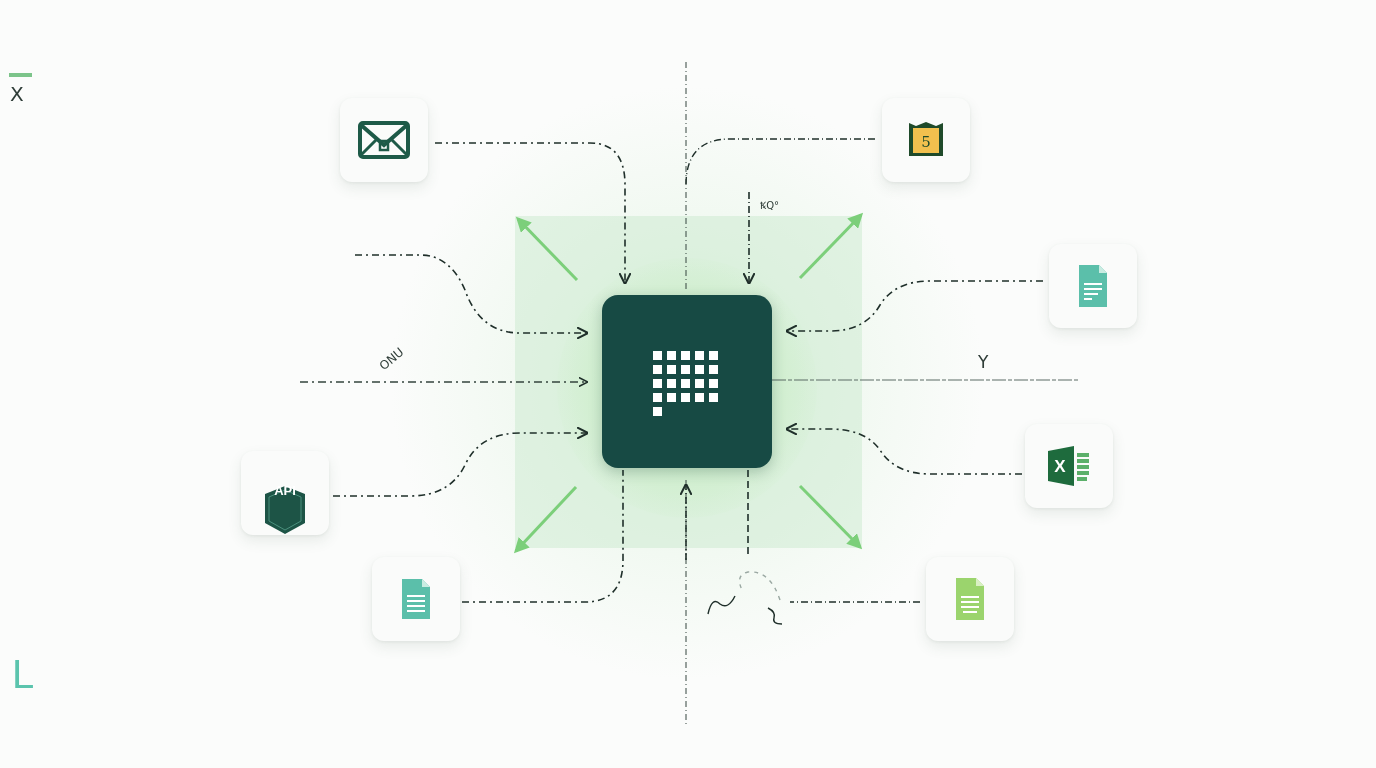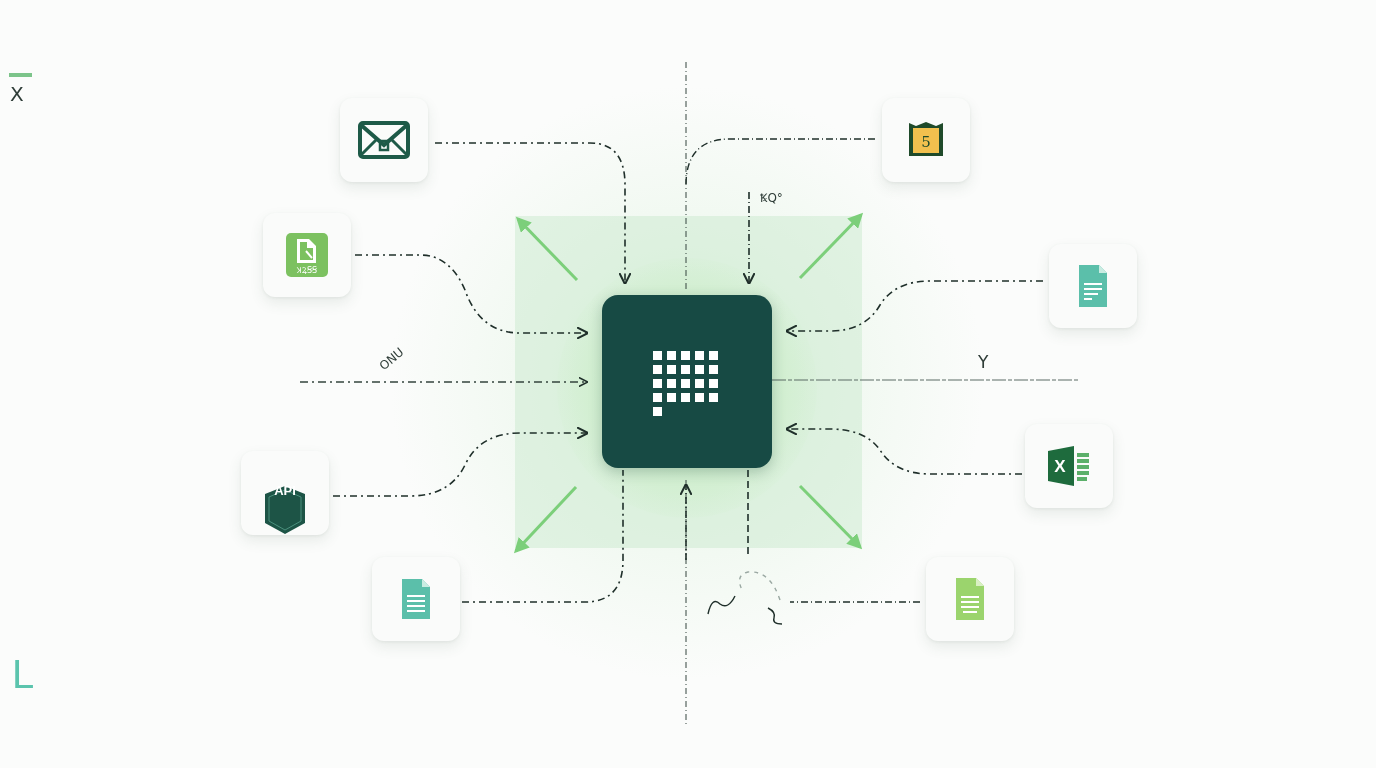--- a/index.html
+++ b/index.html
@@ -128,29 +128,20 @@
 
   <div class="node" style="left:340px;top:98px;">
     <svg width="54" height="42" viewBox="0 0 54 42">
       <rect x="3" y="4" width="48" height="34" rx="3" fill="none" stroke="#1e5a48" stroke-width="4"></rect>
       <path d="M4,6 L27,26 L50,6" fill="none" stroke="#1e5a48" stroke-width="4"></path>
       <path d="M4,36 L20,20 M50,36 L34,20" stroke="#1e5a48" stroke-width="3"></path>
       <rect x="23" y="22" width="8" height="9" fill="none" stroke="#1e5a48" stroke-width="2.5"></rect>
     </svg>
   </div>
 
-  <div class="node" style="left:263px;top:213px;">
-    <svg width="44" height="46" viewBox="0 0 44 46">
-      <rect x="1" y="1" width="42" height="44" rx="5" fill="#7cc160"></rect>
-      <path d="M12,7 L24,7 L31,14 L31,31 L12,31 Z" fill="#ffffff"></path>
-      <path d="M15,10 L22,10 L22,16 L28,16 L28,28 L15,28 Z" fill="#7cc160"></path>
-      <path d="M21,19 L27,26" stroke="#ffffff" stroke-width="2"></path>
-      <text x="22" y="41" text-anchor="middle" font-family="DejaVu Sans, sans-serif" font-size="8" fill="#ffffff">ꞰꝜꞨꞨ</text>
-    </svg>
-  </div>
 
   <div class="node" style="left:241px;top:451px;align-items:flex-end;">
     <svg width="46" height="50" viewBox="0 0 46 50">
       <path d="M23,1 L43,9 L43,38 L23,49 L3,38 L3,9 Z" fill="#1d5446"></path>
       <path d="M23,5 L39,12 L39,36 L23,45 L7,36 L7,12 Z" fill="none" stroke="#4a8f7c" stroke-width="1"></path>
     </svg>
     <span style="position:absolute;left:0;right:0;top:32px;text-align:center;color:#ffffff;font-weight:bold;font-size:13px;font-family:'Liberation Sans',sans-serif;">API</span>
   </div>
 
   <div class="node" style="left:372px;top:557px;">
@@ -201,19 +192,19 @@
       <path d="M22,2 L22,10 L30,10 Z" fill="#d9f0c4"></path>
       <rect x="7" y="20" width="18" height="2" fill="#ffffff"></rect>
       <rect x="7" y="25" width="18" height="2" fill="#ffffff"></rect>
       <rect x="7" y="30" width="18" height="2" fill="#ffffff"></rect>
       <rect x="9" y="35" width="14" height="2" fill="#ffffff"></rect>
     </svg>
   </div>
 
   <span class="label" style="left:378px;top:352px;transform:rotate(-40deg);font-size:12px;">ONU</span>
   <span class="label" style="left:978px;top:352px;font-size:17px;">Y</span>
-  <span class="label" style="left:760px;top:189px;font-size:12px;">ꝄQ°</span>
+  <span class="label" style="left:760px;top:198px;font-size:10px;">ꝄQ°</span>
 
   <div class="corner-mark" style="left:9px;top:73px;width:23px;height:4px;background:#7cc48a;"></div>
   <span class="label" style="left:10px;top:82px;font-size:20px;color:#2f3d38;">X</span>
   <span class="label" style="left:12px;top:652px;font-size:40px;color:#5bc4ad;font-family:'Liberation Sans',sans-serif;">L</span>
 
 </div>
 
 </body></html>

